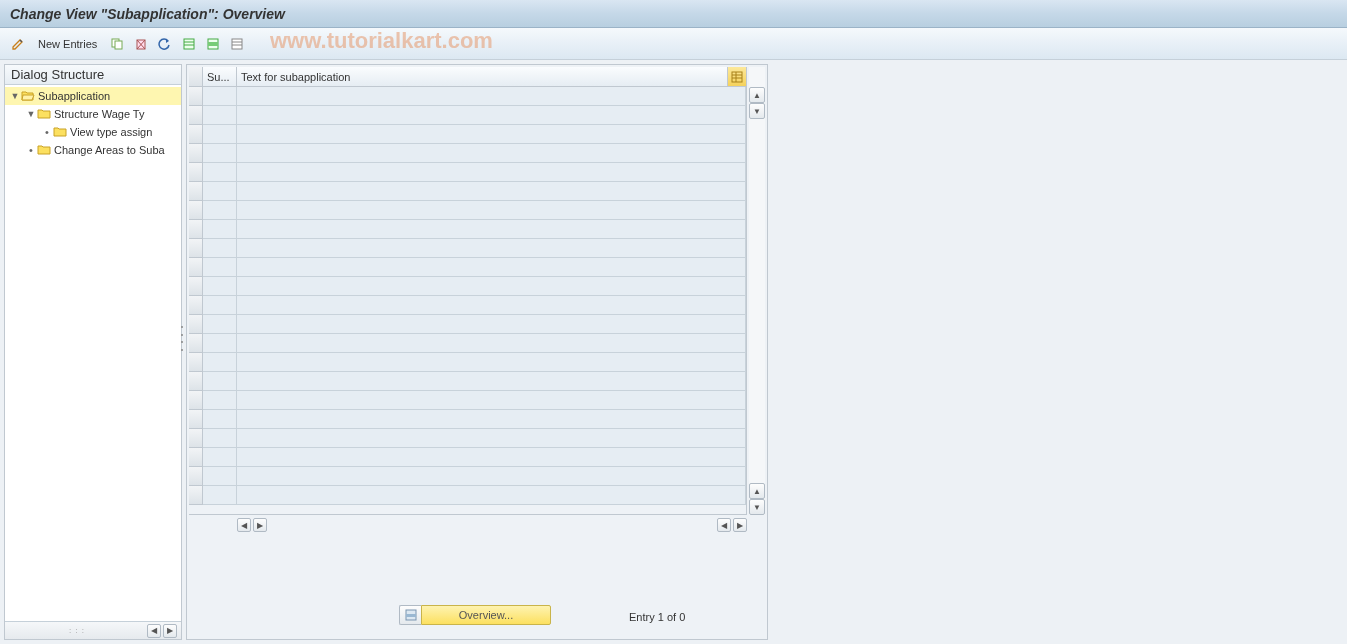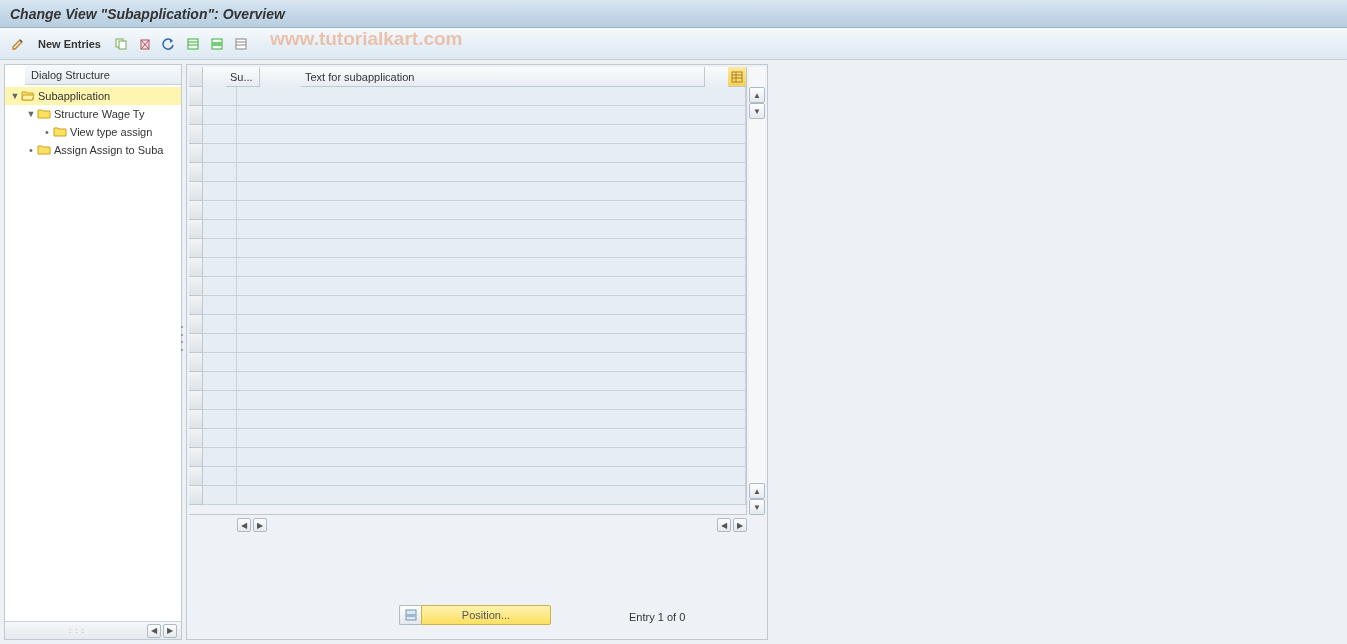--- a/index.html
+++ b/index.html
@@ -50,27 +50,26 @@
       border: 1px solid transparent;
       border-radius: 2px;
     }
     .toolbar-text-btn {
       display: inline-flex;
       align-items: center;
       padding: 2px 6px;
       height: 20px;
       cursor: pointer;
       color: #333;
-      font-weight: bold;
     }
     .watermark {
       position: absolute;
       left: 270px;
       top: 0px;
-      font-size: 19px;
+      font-size: 22px;
       font-weight: bold;
       color: rgba(230, 160, 120, 0.6);
       pointer-events: none;
       font-family: Arial, sans-serif;
     }
     
     
     .main-content {
       display: flex;
       height: calc(100% - 60px);
@@ -85,26 +84,25 @@
       background: #ffffff;
       border: 1px solid #c0c8d0;
       display: flex;
       flex-direction: column;
       position: relative;
     }
     .panel-header {
       background: linear-gradient(to bottom, #f7fafc 0%, #e6edf3 100%);
       border-bottom: 1px solid #c5d0d9;
       padding: 3px 6px;
-      font-size: 11px;
+      font-size: 13px;
       color: #333;
       height: 20px;
       display:flex;
       align-items:center;
-      margin-left:20px;
     }
     .tree {
       flex: 1;
       overflow: hidden;
       background: #ffffff;
       padding: 2px 0;
     }
     .tree-item {
       display: flex;
       align-items: center;
@@ -214,40 +212,39 @@
     .table-body-wrap{
       flex:1;
       border-right:1px solid #c0c8d0;
       border-bottom:1px solid #c0c8d0;
       overflow:hidden;
     }
     .table-header-row {
       display: flex;
       height: 20px;
       background: linear-gradient(to bottom, #fafcfe 0%, #e6edf3 100%);
-      gap: 23px;
     }
     .row-selector-col {
       width: 14px;
       background: linear-gradient(to bottom, #f2f4f6 0%, #dde3e8 100%);
       border-right: 1px solid #c0c8d0;
       border-bottom: 1px solid #c0c8d0;
     }
     .col-header {
       border-right: 1px solid #c0c8d0;
       border-bottom: 1px solid #c0c8d0;
       padding: 2px 4px;
       font-size: 11px;
       color: #333;
       display: flex;
       align-items: center;
       background: linear-gradient(to bottom, #fafcfe 0%, #e6edf3 100%);
     }
     .col-su { width: 34px; }
-    .col-text { flex: 1; margin-left: 18px; }
+    .col-text { flex: 1; }
     .col-config {
       width: 18px;
       background: linear-gradient(to bottom, #fce89a 0%, #f5d25c 100%);
       border-bottom: 1px solid #c0c8d0;
       display:flex;align-items:center;justify-content:center;
       cursor:pointer;
     }
     
     .table-data-row {
       display: flex;
@@ -443,21 +440,21 @@
         </span>
         <span>View type assign</span>
       </div>
       <div class="tree-item tree-indent-2">
         <span class="tree-bullet">•</span>
         <span class="folder-icon">
           <svg width="14" height="12">
               <path d="M1 2 L5 2 L6 3 L13 3 L13 10 L1 10 Z" fill="#fce060" stroke="#c9a227"></path>
             </svg>
         </span>
-        <span>Assign Assign to Suba</span>
+        <span>Change Areas to Suba</span>
       </div>
     </div>
     <div class="left-panel-footer">
       <span class="left-panel-dragger">: : :</span>
       <span class="scroll-btn-h">◀</span>
       <span class="scroll-btn-h">▶</span>
     </div>
     <div class="left-splitter">
       <span></span>
         <span></span>
@@ -623,19 +620,19 @@
     </div>
 
     <div class="footer-area">
       <div class="position-btn">
         <div class="position-icon-box">
           <svg width="14" height="14">
               <rect x="2" y="2" width="10" height="10" fill="#dce8f2" stroke="#7a95b0"></rect>
               <rect x="2" y="6" width="10" height="3" fill="#9ab8d2"></rect>
             </svg>
         </div>
-        <div class="position-text-box">Position...</div>
+        <div class="position-text-box">Overview...</div>
       </div>
       <div class="entry-status">Entry 1 of 0</div>
     </div>
   </div>
 
 </div>
 
 </body></html>

